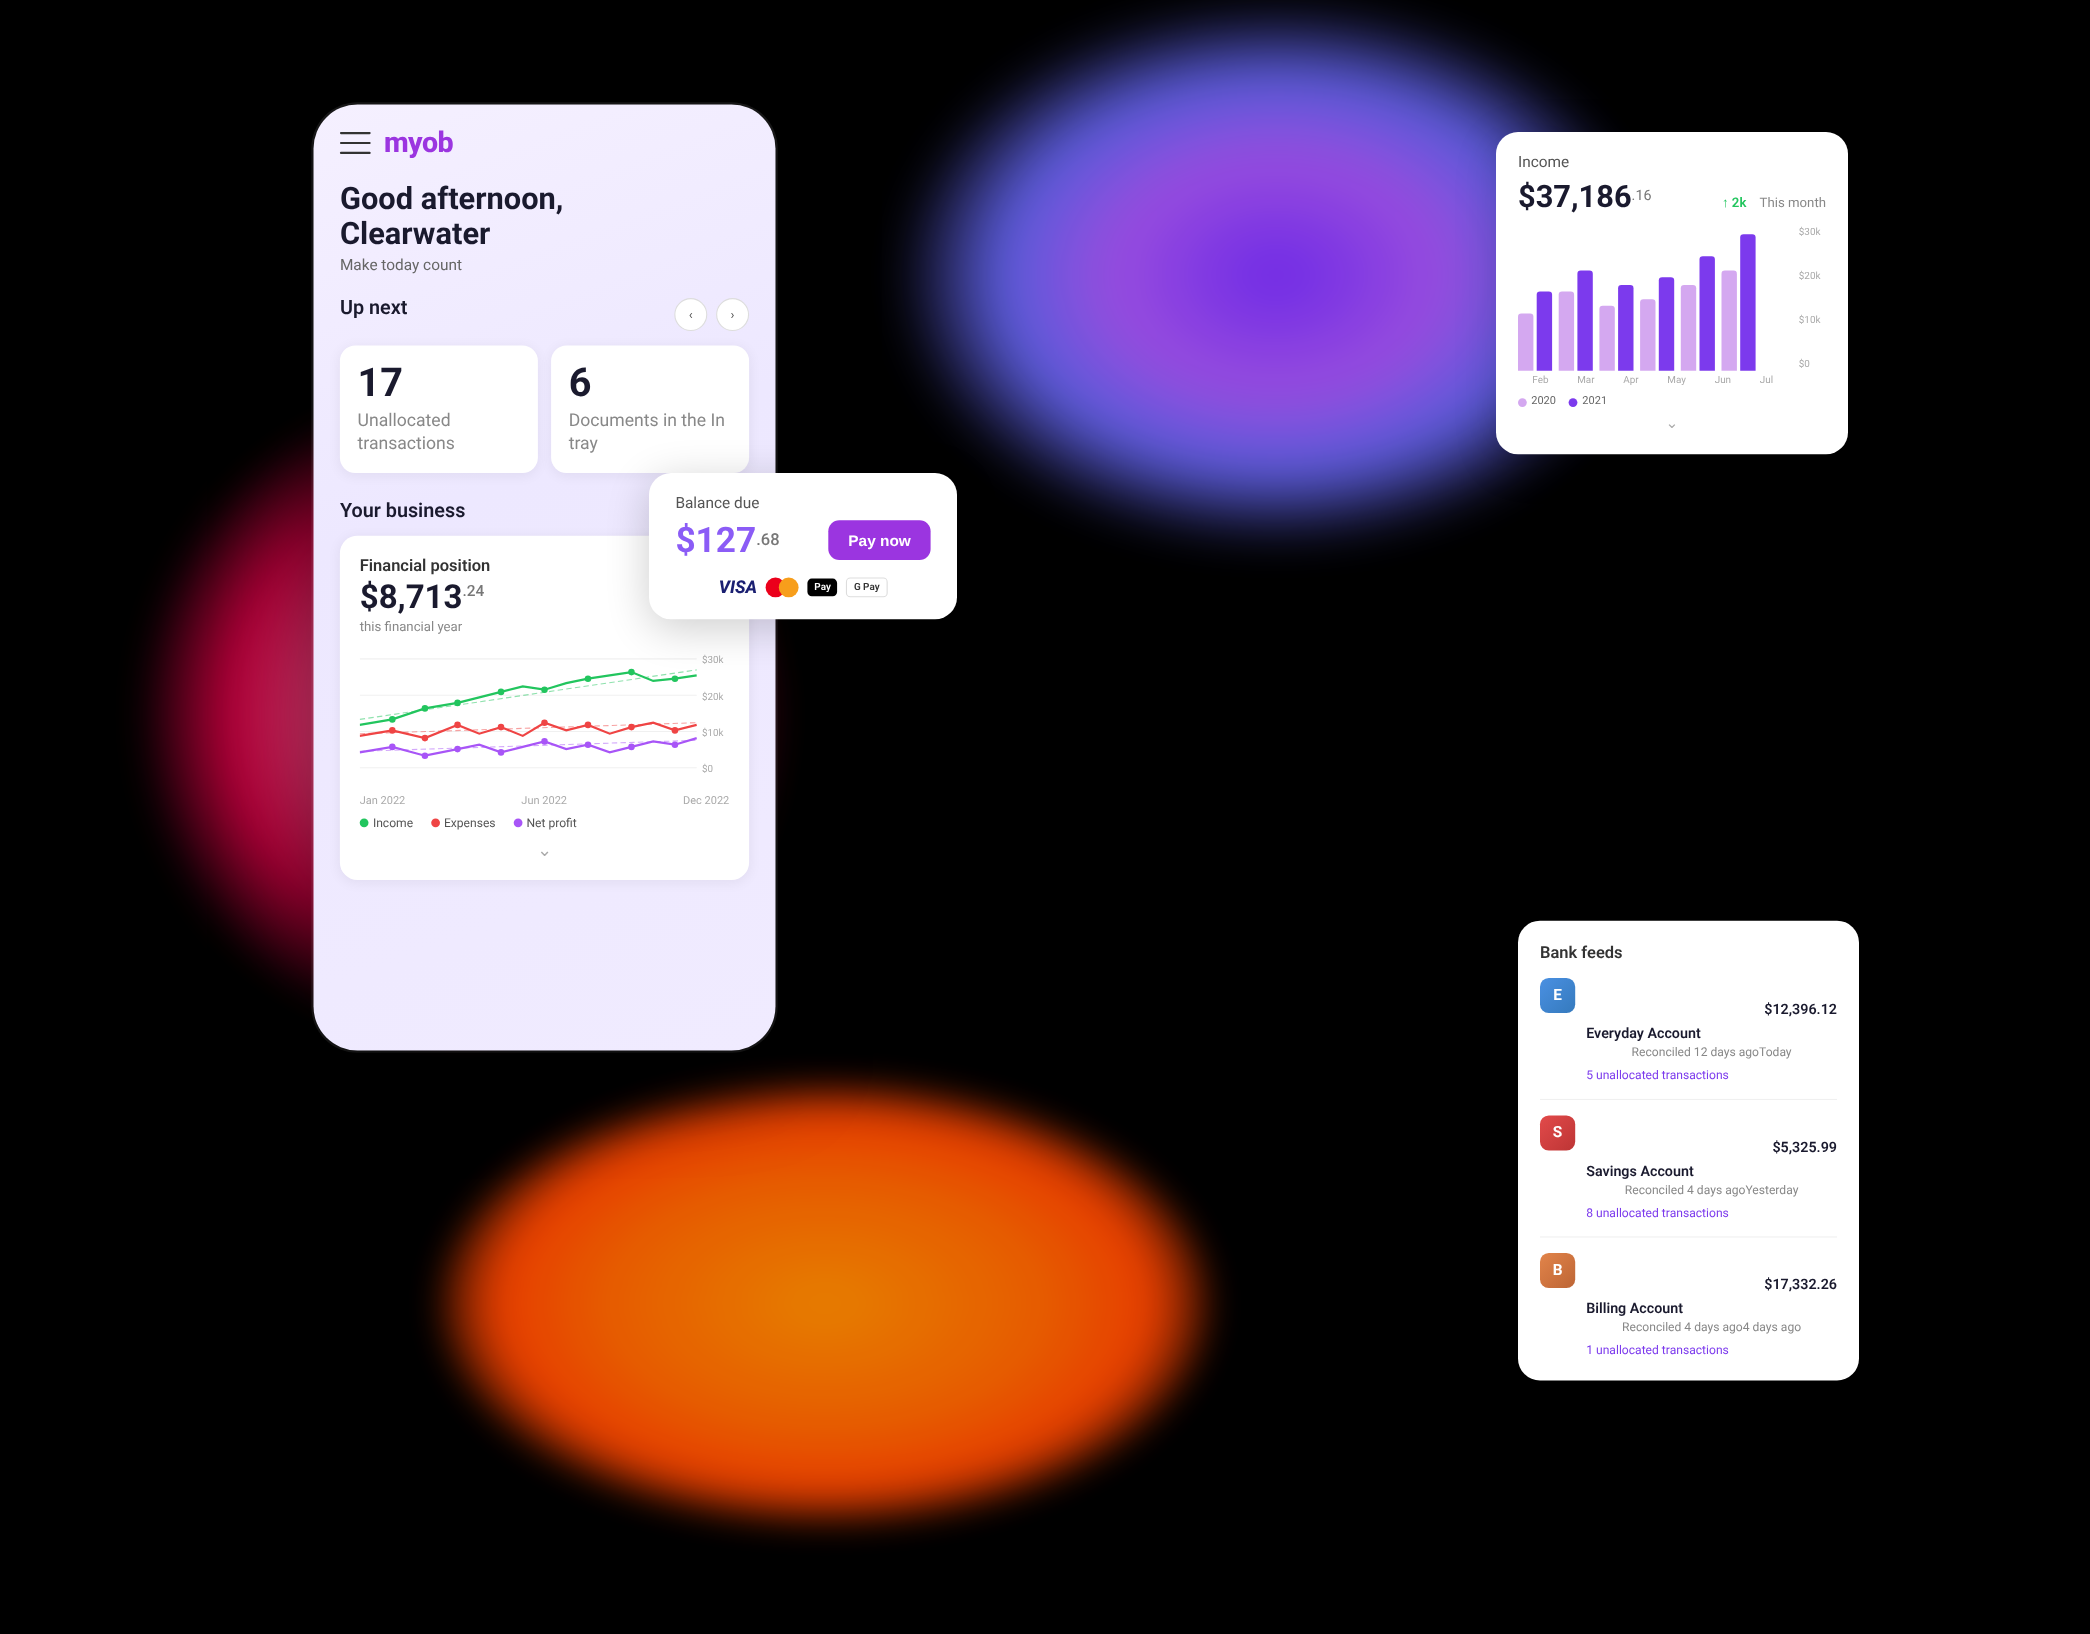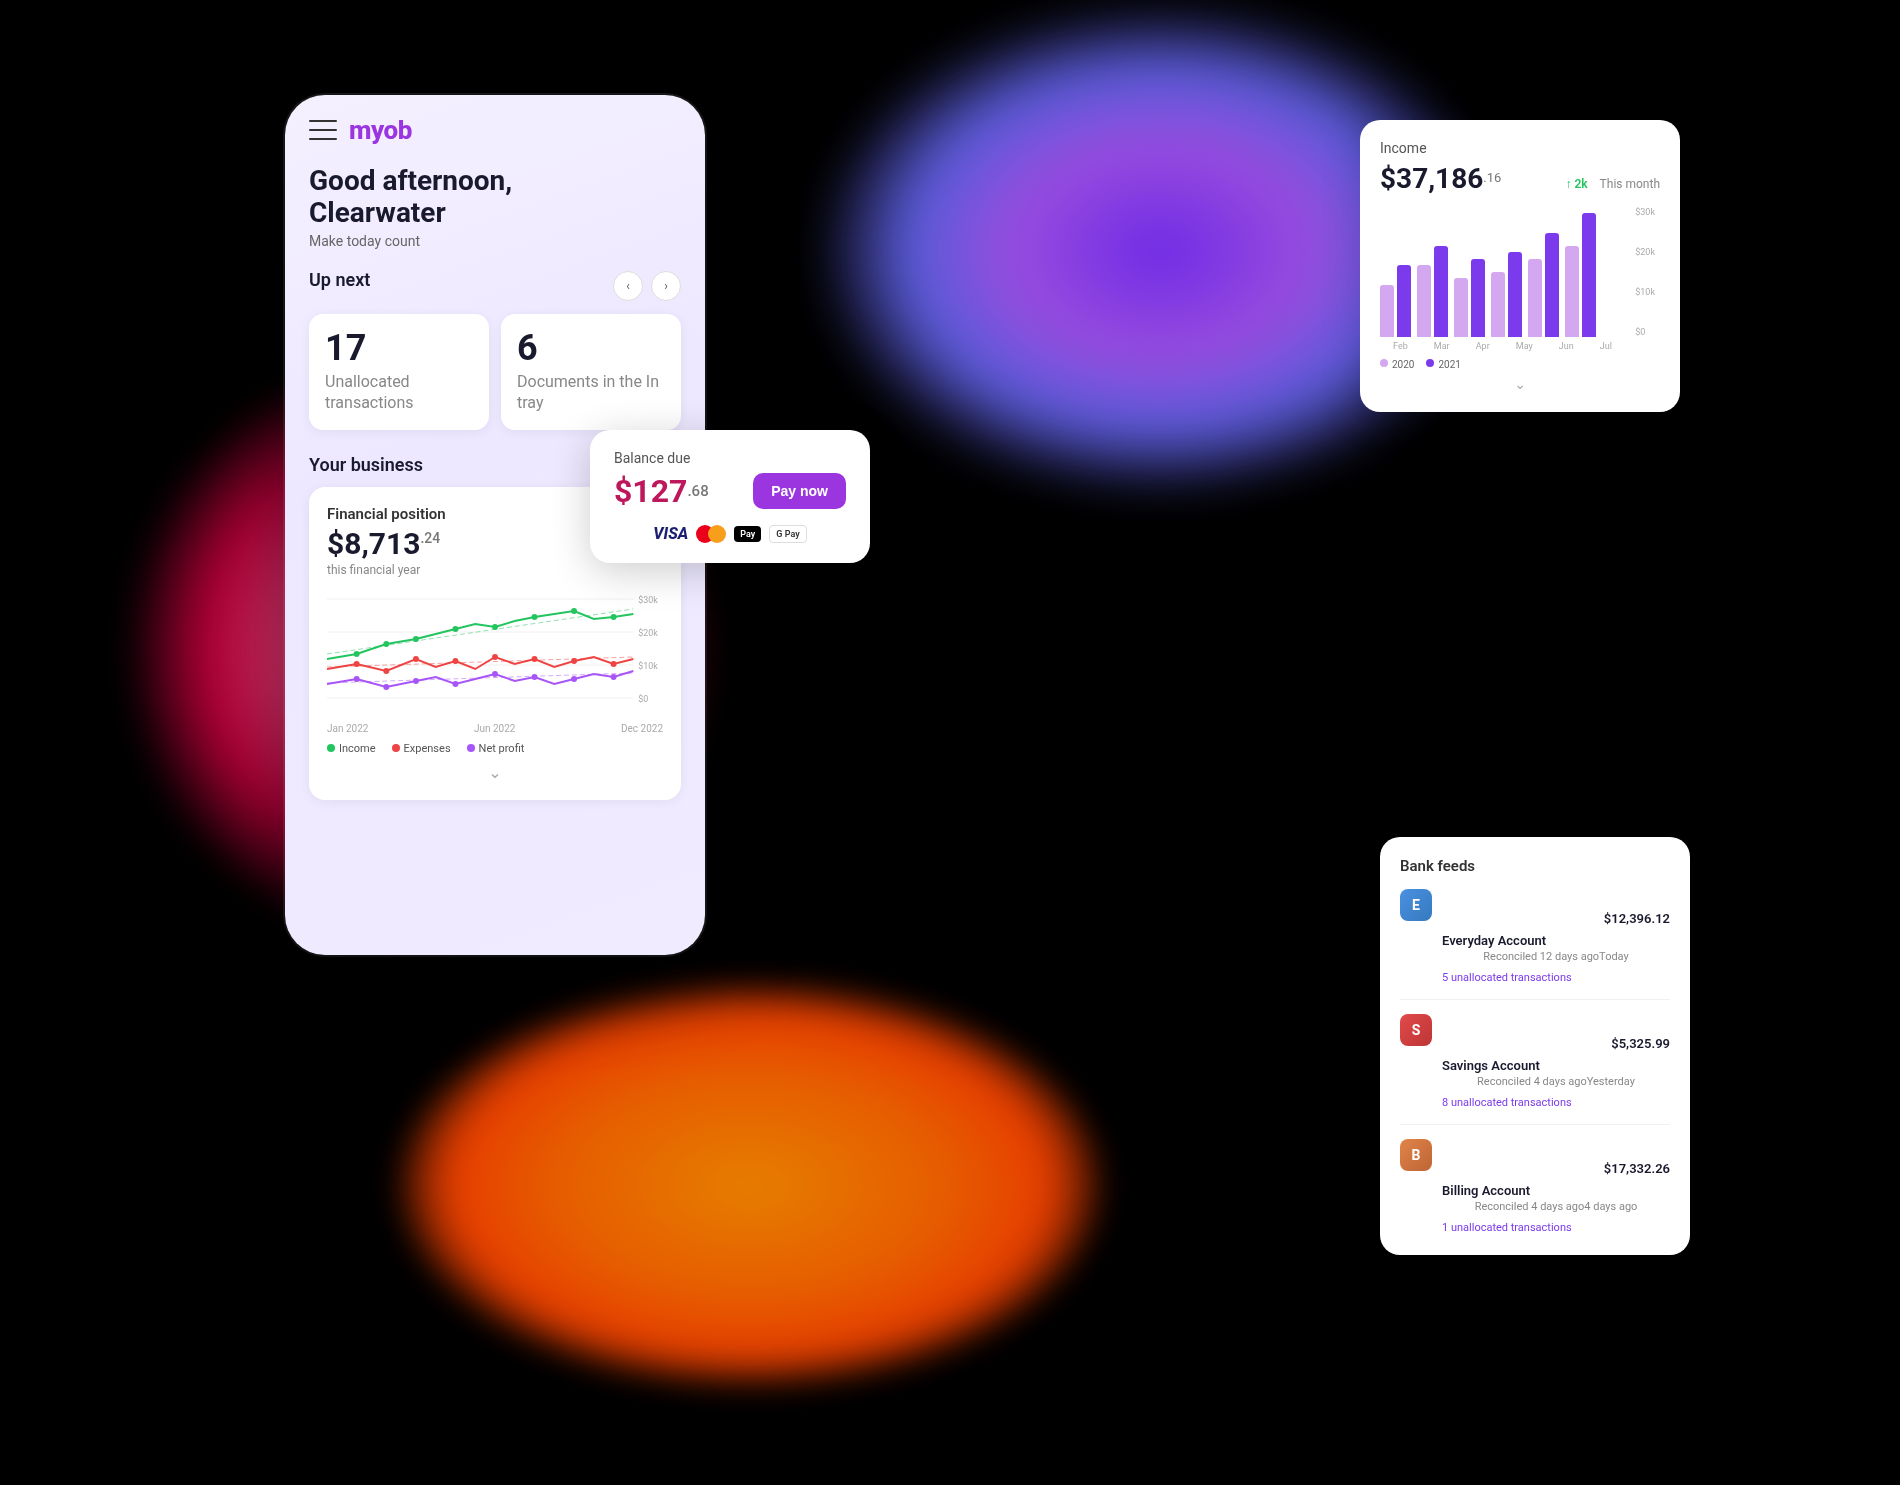--- a/index.html
+++ b/index.html
@@ -367,21 +367,21 @@
     }
 
     .income-legend {
       display: flex;
       gap: 12px;
       margin-top: 8px;
     }
 
     .income-legend-item {
       display: flex;
-      align-items: flex-start;
+      align-items: flex-end;
       gap: 4px;
       font-size: 10px;
       color: #666;
     }
 
     .income-legend-dot {
       width: 8px;
       height: 8px;
       border-radius: 50%;
     }
@@ -416,21 +416,21 @@
     .balance-row {
       display: flex;
       align-items: center;
       justify-content: space-between;
       margin-bottom: 14px;
     }
 
     .balance-amount {
       font-size: 32px;
       font-weight: 700;
-      color: #be185d;
+      color: #8b5cf6;
     }
 
     .pay-now-btn {
       background: #9b35e0;
       color: white;
       border: none;
       border-radius: 10px;
       padding: 10px 18px;
       font-size: 14px;
       font-weight: 600;

